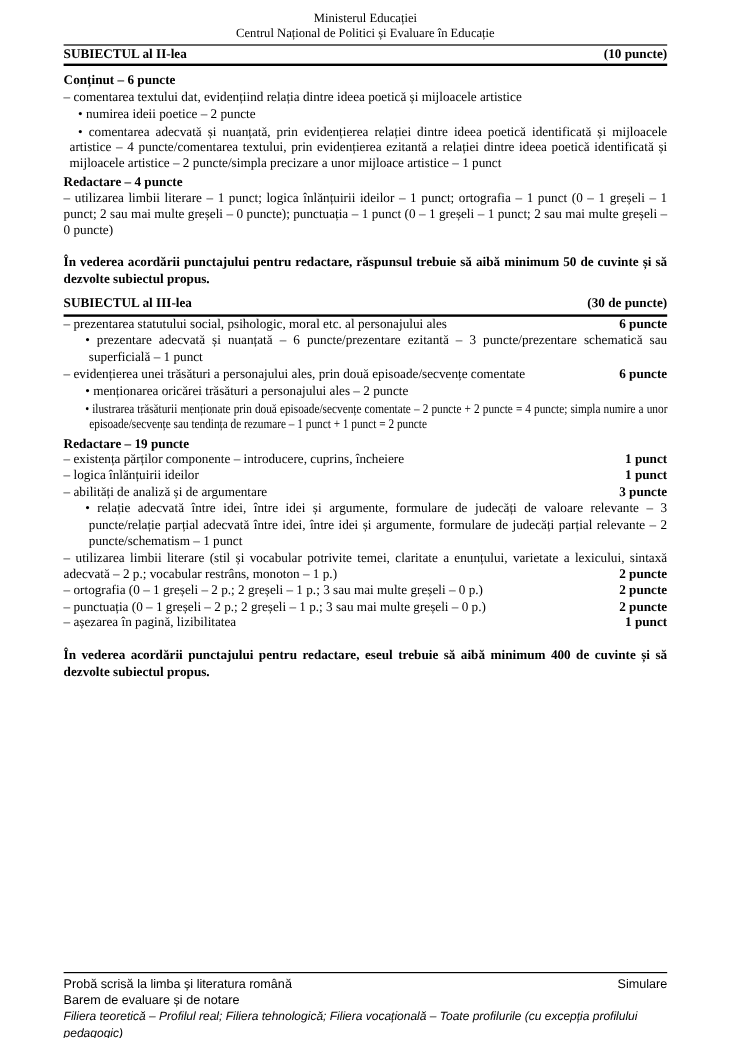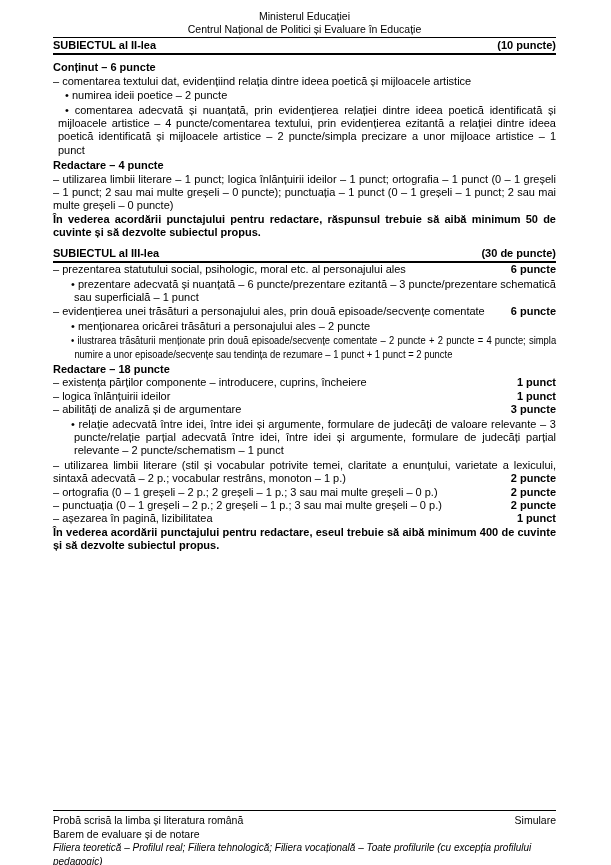--- a/index.html
+++ b/index.html
@@ -2,33 +2,33 @@
 <html><head>
 <meta charset="utf-8">
 <style>
   * { margin:0; padding:0; box-sizing:border-box; }
   html,body { background:#fff; }
   body {
     width:611px; height:865px; position:relative; overflow:hidden;
     color:#000; font-family:"Liberation Sans", sans-serif;
     font-size:11px; line-height:13.4px;
   }
-  .page { position:absolute; top:0; left:0; width:611px; height:865px; padding:10px 55px 0 53px; }
+  .page { position:absolute; top:0; left:0; width:611px; height:865px; padding:10px 55px 0 53px;font-family:Liberation Serif, serif; }
   .center { text-align:center; }
   .doc-head { font-size:10.5px; line-height:12.5px; border-bottom:1px solid #000; padding-bottom:2px; }
   .subject-bar {
     display:flex; justify-content:space-between; align-items:flex-end;
     font-weight:bold; border-bottom:2px solid #000; padding:1px 0 1px;
   }
   .subject-bar.mt { margin-top:6px; }
   .h { font-weight:bold; }
   .mt6 { margin-top:6px; }
   .mt13 { margin-top:2px; }
   .just { text-align:justify; }
-  .note { font-weight:bold; text-align:justify; margin-top:0; }
+  .note { font-weight:bold; text-align:justify; margin-top:14px; }
   .row { display:flex; justify-content:space-between; align-items:baseline;text-align:center; }
   .pts { font-weight:bold; white-space:nowrap; margin-left:16px; }
   .bullet::before { content:"\2022\00a0"; }
   .b2 { padding-left:5px; text-indent:7px; margin:1px 0; }
   .b3 { padding-left:21px; text-indent:-3px; margin:1px 0; }
   .cond { width:117%; transform:scaleX(0.855); transform-origin:left top;
           padding-left:25px; text-indent:-4px; }
   .rel { position:relative; }
   .pts-abs { position:absolute; right:0; bottom:0; font-weight:bold; white-space:nowrap; }
   .footer { position:absolute; left:53px; right:55px; top:810px;
@@ -70,21 +70,21 @@
     <span class="pts">6 puncte</span>
   </div>
   <div class="b3 bullet just">prezentare adecvată și nuanțată – 6 puncte/prezentare ezitantă – 3 puncte/prezentare schematică sau superficială – 1 punct</div>
   <div class="row">
     <span>– evidențierea unei trăsături a personajului ales, prin două episoade/secvențe comentate</span>
     <span class="pts">6 puncte</span>
   </div>
   <div class="b3 bullet">menționarea oricărei trăsături a personajului ales – 2 puncte</div>
   <div class="b3 bullet just cond">ilustrarea trăsăturii menționate prin două episoade/secvențe comentate – 2 puncte + 2 puncte = 4 puncte; simpla numire a unor episoade/secvențe sau tendința de rezumare – 1 punct + 1 punct = 2 puncte</div>
 
-  <div class="h mt13">Redactare – 18 puncte</div>
+  <div class="h mt13">Redactare – 19 puncte</div>
   <div class="row">
     <span>– existența părților componente – introducere, cuprins, încheiere</span>
     <span class="pts">1 punct</span>
   </div>
   <div class="row">
     <span>– logica înlănțuirii ideilor</span>
     <span class="pts">1 punct</span>
   </div>
   <div class="row">
     <span>– abilități de analiză și de argumentare</span>

